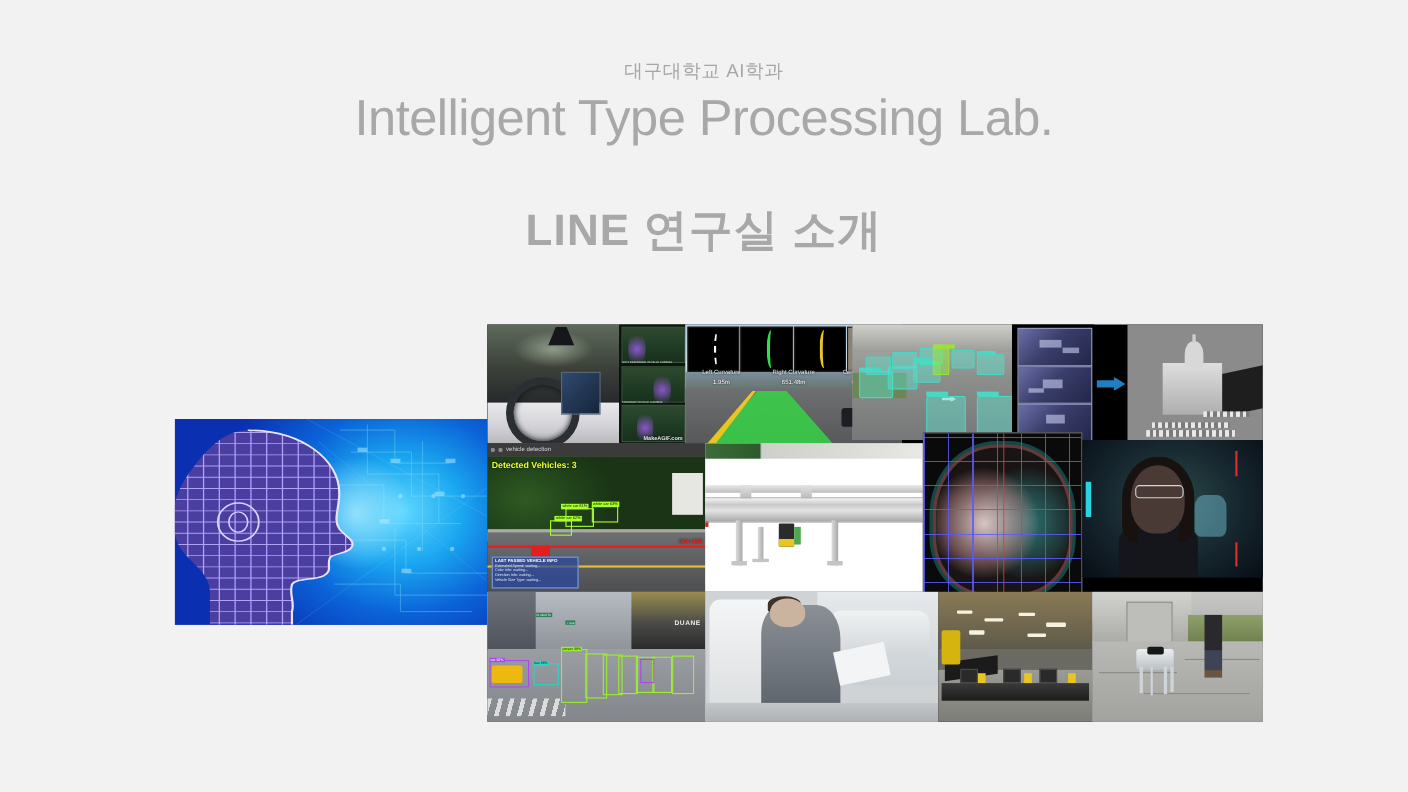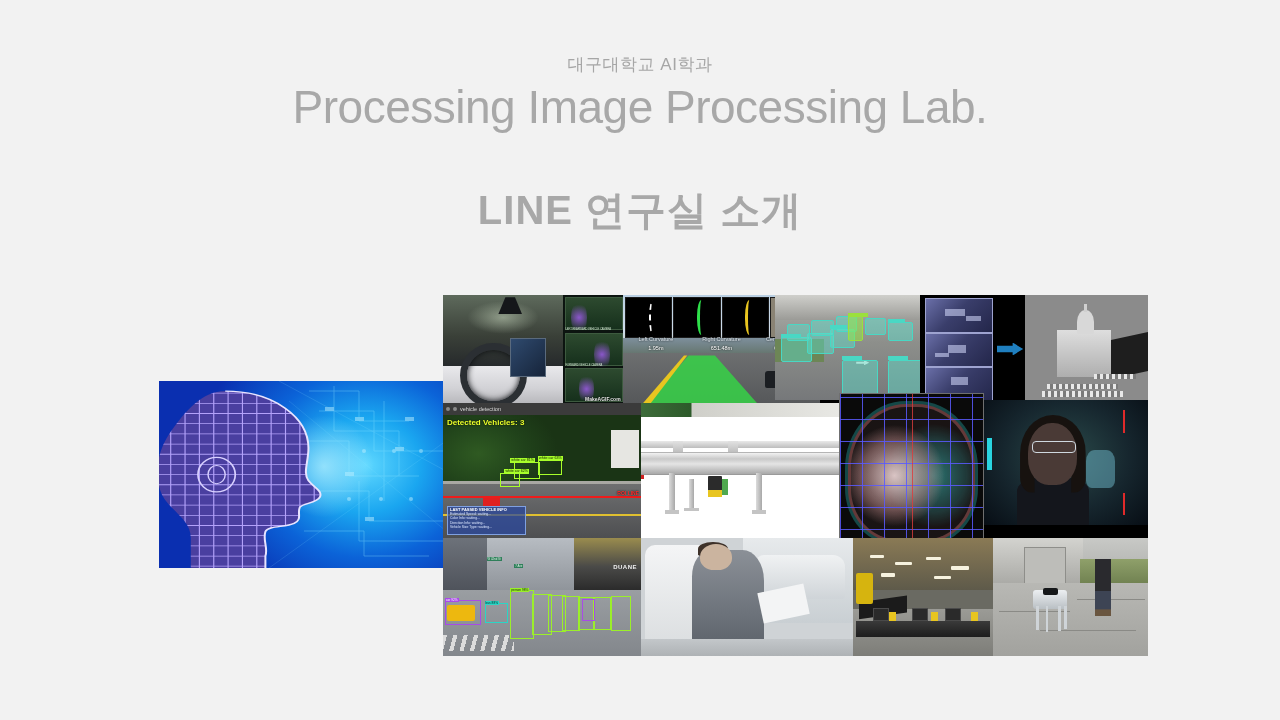--- a/index.html
+++ b/index.html
@@ -584,21 +584,21 @@
   }
 
   
   .abs { position: absolute; }
 </style>
 </head>
 <body>
 
 <div class="title-block">
   <div class="dept-line">대구대학교  AI학과</div>
-  <div class="lab-line">Processing Image Processing Lab.</div>
+  <div class="lab-line">Intelligent Type Processing Lab.</div>
 </div>
 
 <div class="section-line">LINE 연구실 소개</div>
 
 <div class="ai-head">
   <div class="circuit-bg"></div>
   <svg class="circuit-lines" viewBox="0 0 287 187" preserveAspectRatio="none">
     <g stroke="#8fe6ff" stroke-width="0.7" fill="none" opacity="0.85">
       <path d="M150 10 H200 V40 H250"></path>
         <path d="M160 30 H215 V70 H287"></path>

